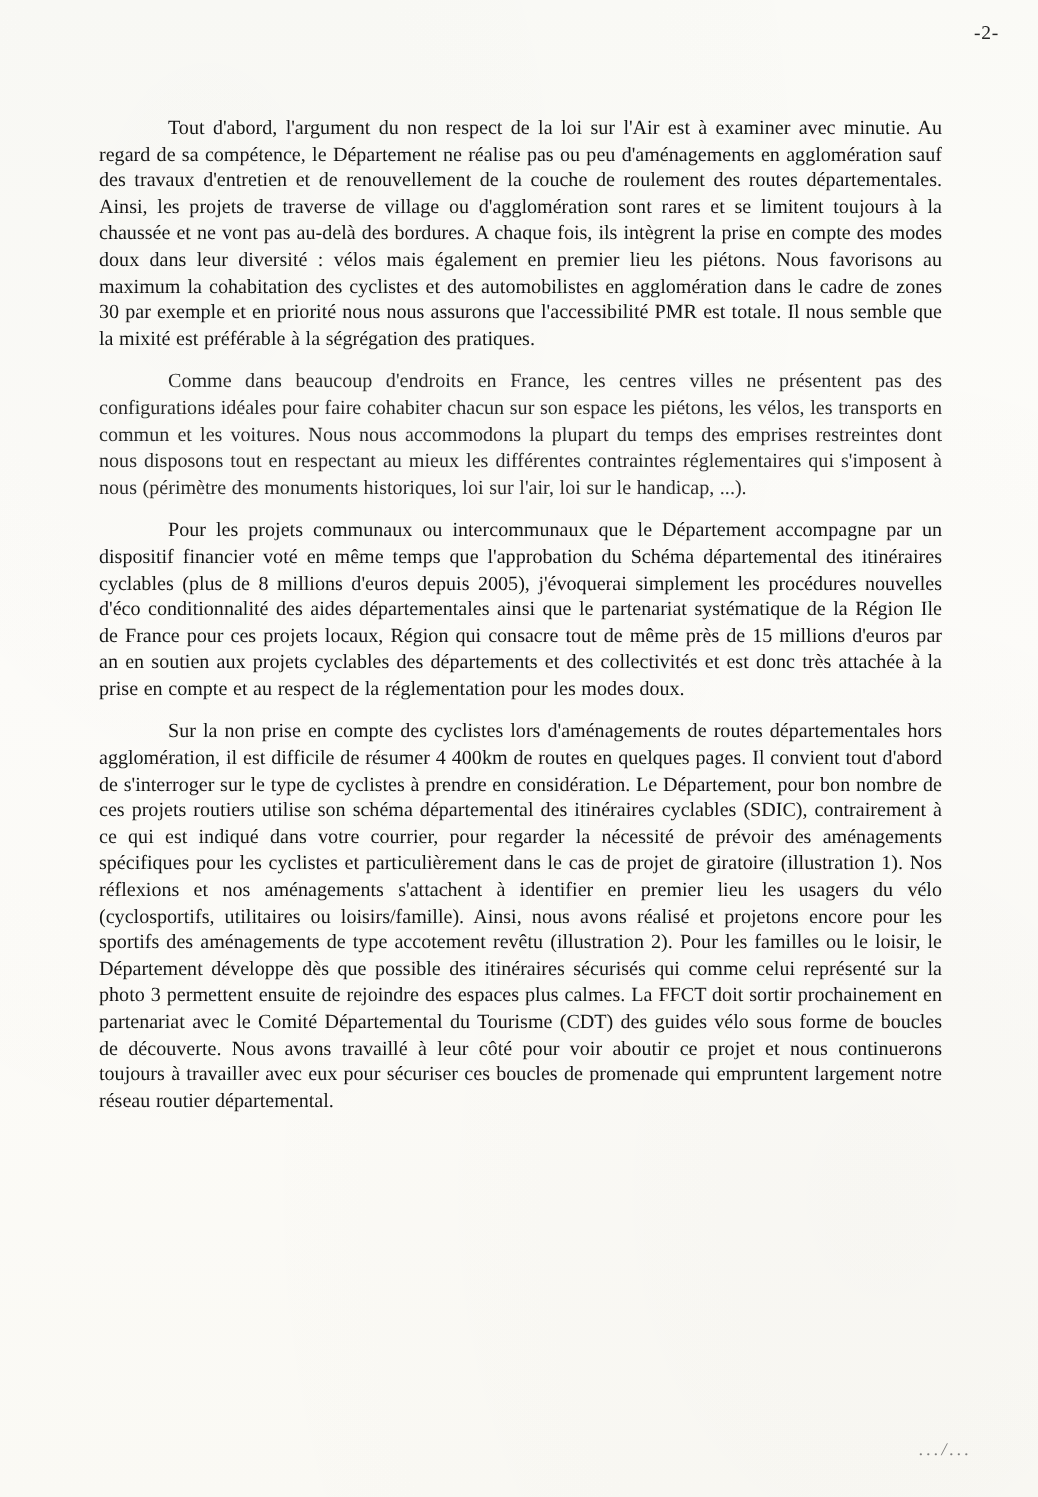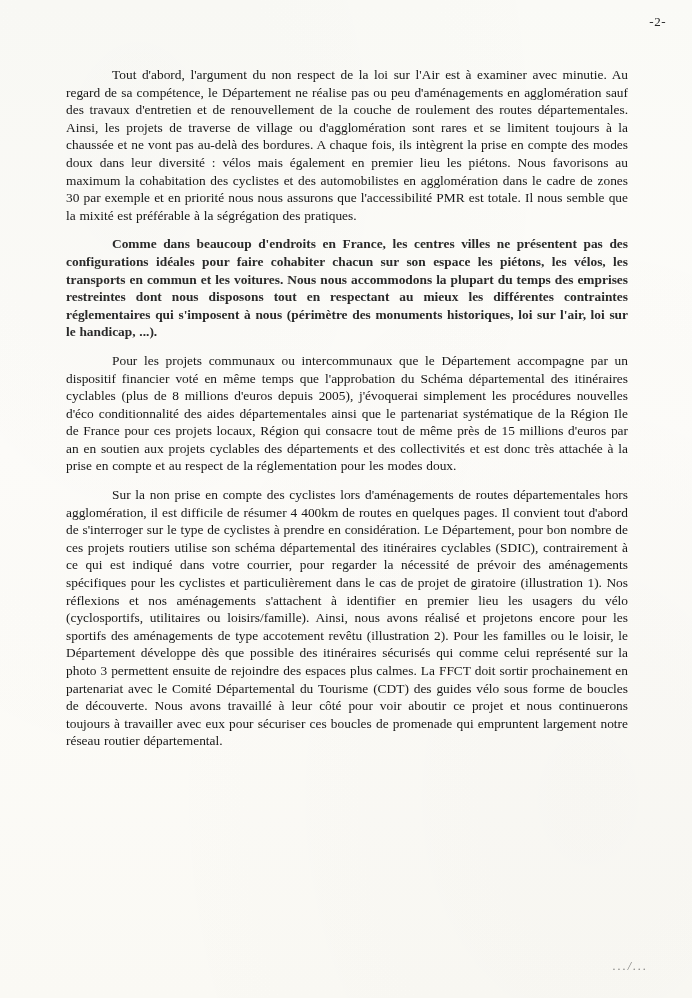--- a/index.html
+++ b/index.html
@@ -30,37 +30,36 @@
   .page-number {
     position: absolute;
     top: 14px;
     right: 26px;
     font-size: 13px;
     letter-spacing: 0.5px;
     color: #262626;
   }
   .body-text {
     position: absolute;
-    top: 66px;
+    top: 76px;
     left: 66px;
     width: 562px;
   }
   .para {
     margin: 0 0 11px 0;
     text-align: justify;
     text-justify: inter-word;
     font-size: 13.4px;
     line-height: 17.6px;
     text-indent: 46px;
     color: #161616;
     word-spacing: 0.4px;
   }
   .para.faded {
     color: #2a2a2a;
-    font-weight: bold;
   }
   .signature-mark {
     position: absolute;
     bottom: 24px;
     right: 44px;
     font-size: 12px;
     color: #555;
     letter-spacing: 2px;
     font-style: italic;
     opacity: 0.75;

